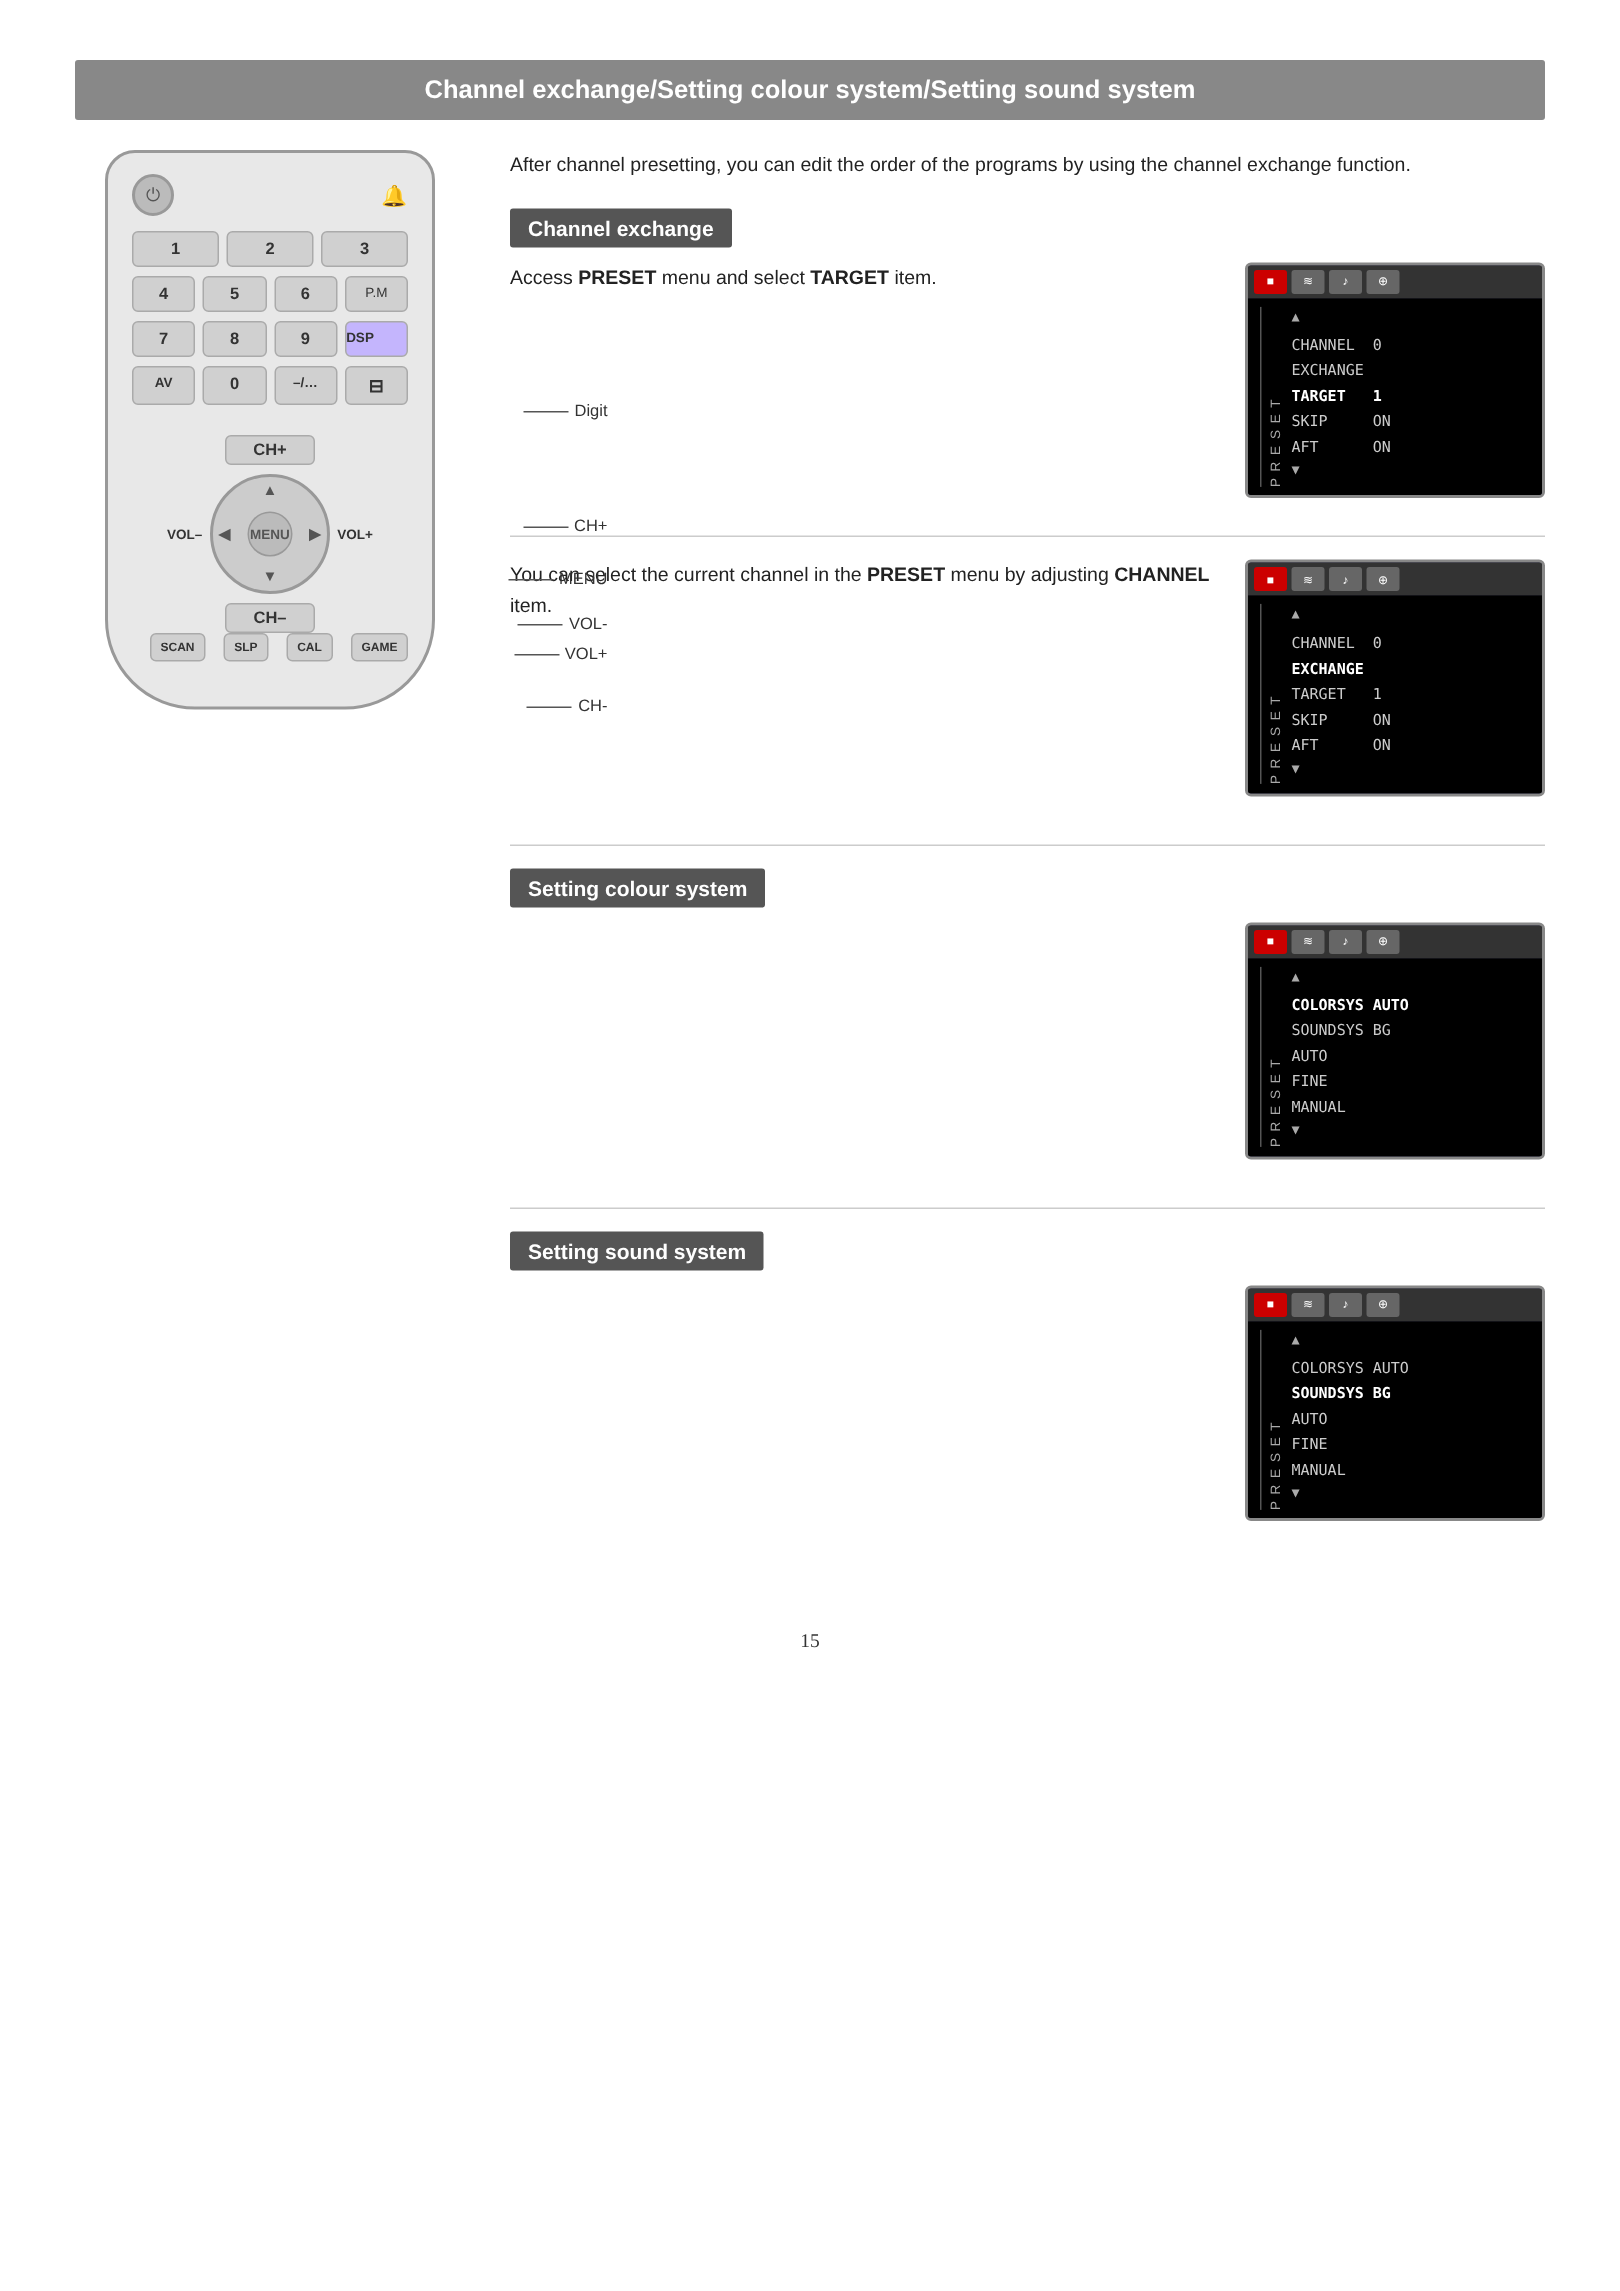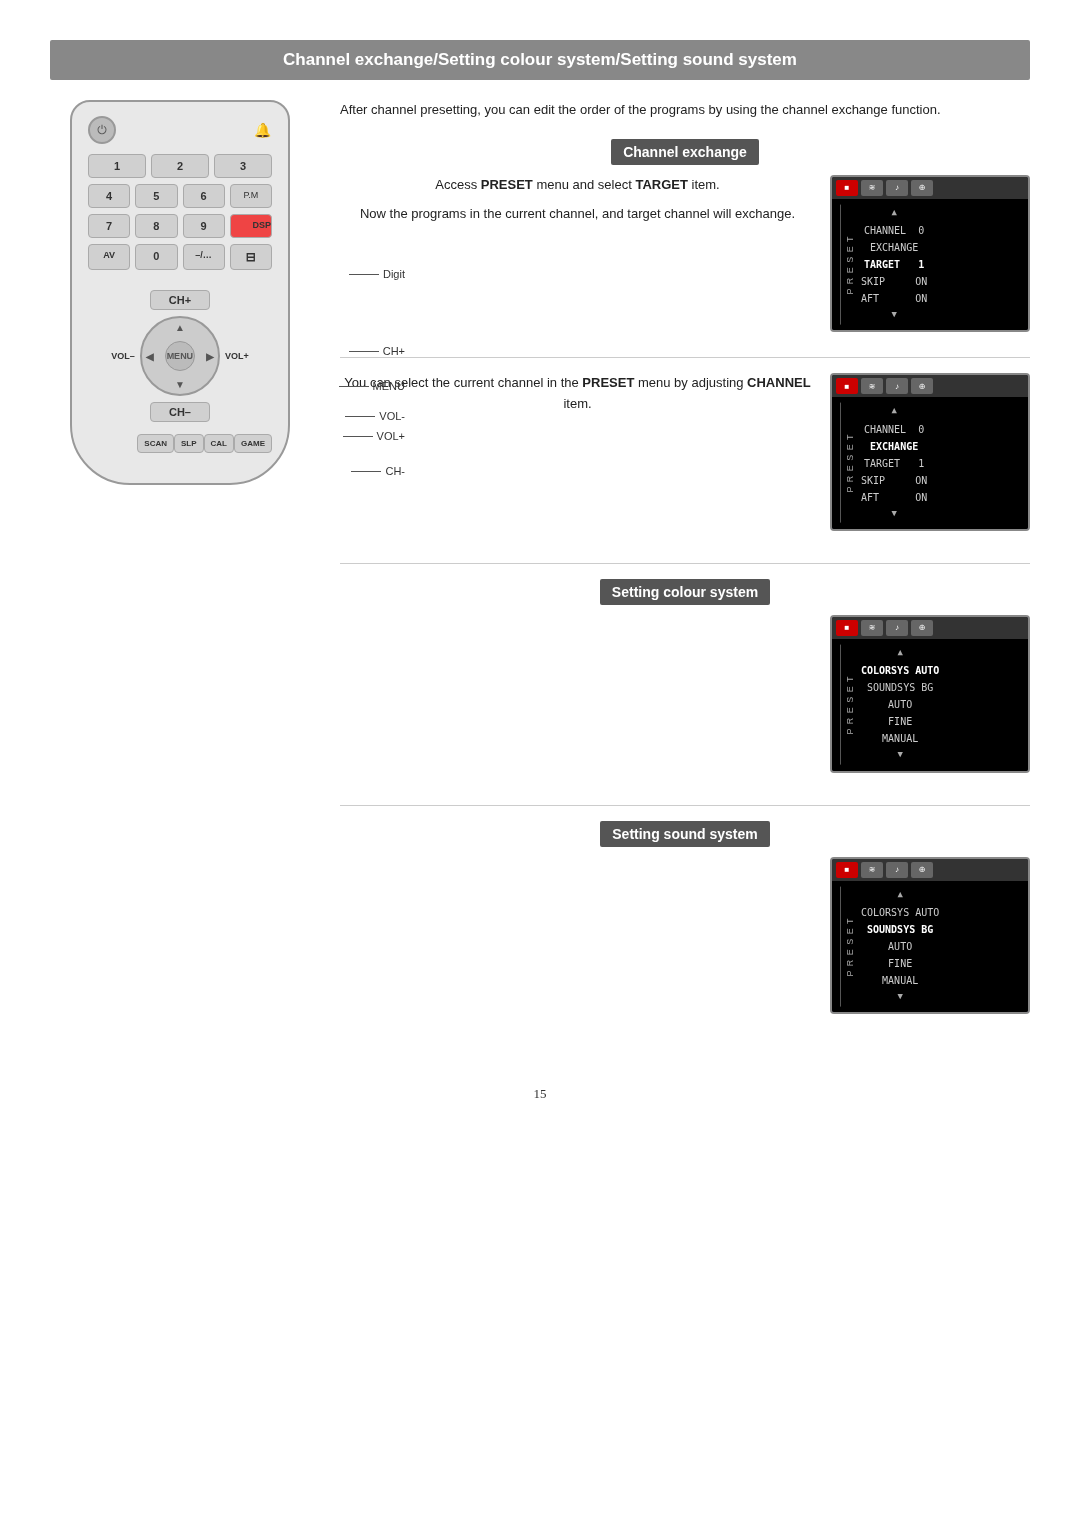--- a/index.html
+++ b/index.html
@@ -81,24 +81,24 @@
     .pm-btn {
       background: #d0d0d0;
       border: 1px solid #aaa;
       border-radius: 4px;
       text-align: center;
       font-size: 9px;
       padding: 5px 0;
       color: #333;
     }
     .dsp-btn {
-      background: #ef4444;
-      border: 1px solid #aaa;
-      border-radius: 4px;
-      text-align: right;
+      background: #c4b5fd;
+      border: 1px solid #aaa;
+      border-radius: 4px;
+      text-align: left;
       font-size: 9px;
       font-weight: bold;
       padding: 5px 0;
       color: #333;
     }
     .row4 {
       display: grid;
       grid-template-columns: 1fr 1fr 1fr 1fr;
       gap: 5px;
       margin-bottom: 20px;
@@ -187,22 +187,21 @@
       background: #d0d0d0;
       border: 1px solid #aaa;
       border-radius: 4px;
       font-size: 11px;
       font-weight: bold;
       padding: 3px 18px;
       color: #333;
     }
     .bottom-btns {
       display: flex;
-      justify-content: flex-end;
-      margin-top: 12px;
+      justify-content: space-between;
       padding-left: 12px;
     }
     .small-btn {
       background: #d0d0d0;
       border: 1px solid #aaa;
       border-radius: 4px;
       font-size: 8px;
       font-weight: bold;
       padding: 4px 6px;
       color: #333;
@@ -234,21 +233,20 @@
       color: #fff;
       font-size: 14px;
       font-weight: bold;
       padding: 5px 12px;
       display: inline-block;
       margin-bottom: 10px;
       border-radius: 2px;
     }
     .section-block {
       margin-bottom: 22px;
-      text-align: center;
     }
     .section-text {
       font-size: 13px;
       line-height: 1.6;
       margin-bottom: 8px;
     }
     .section-text b { font-weight: bold; }
     .separator {
       border: none;
       border-top: 1px solid #ccc;
@@ -446,23 +444,20 @@
               <div>SKIP&nbsp;&nbsp;&nbsp;&nbsp;&nbsp;ON</div>
               <div>AFT&nbsp;&nbsp;&nbsp;&nbsp;&nbsp;&nbsp;ON</div>
               <div class="screen-arrows">▼</div>
             </div>
           </div>
         </div>
 
         <p class="section-text">
           Access <b>PRESET</b> menu and select <b>TARGET</b> item.
         </p>
-        <p class="section-text">
-          Now the programs in the current channel, and target channel will exchange.
-        </p>
       </div>
 
       <hr class="separator">
 
       
       <div class="clearfix">
         <div class="screen-mockup">
           <div class="screen-top-bar">
             <div class="screen-icon red">■</div>
             <div class="screen-icon">≋</div>

